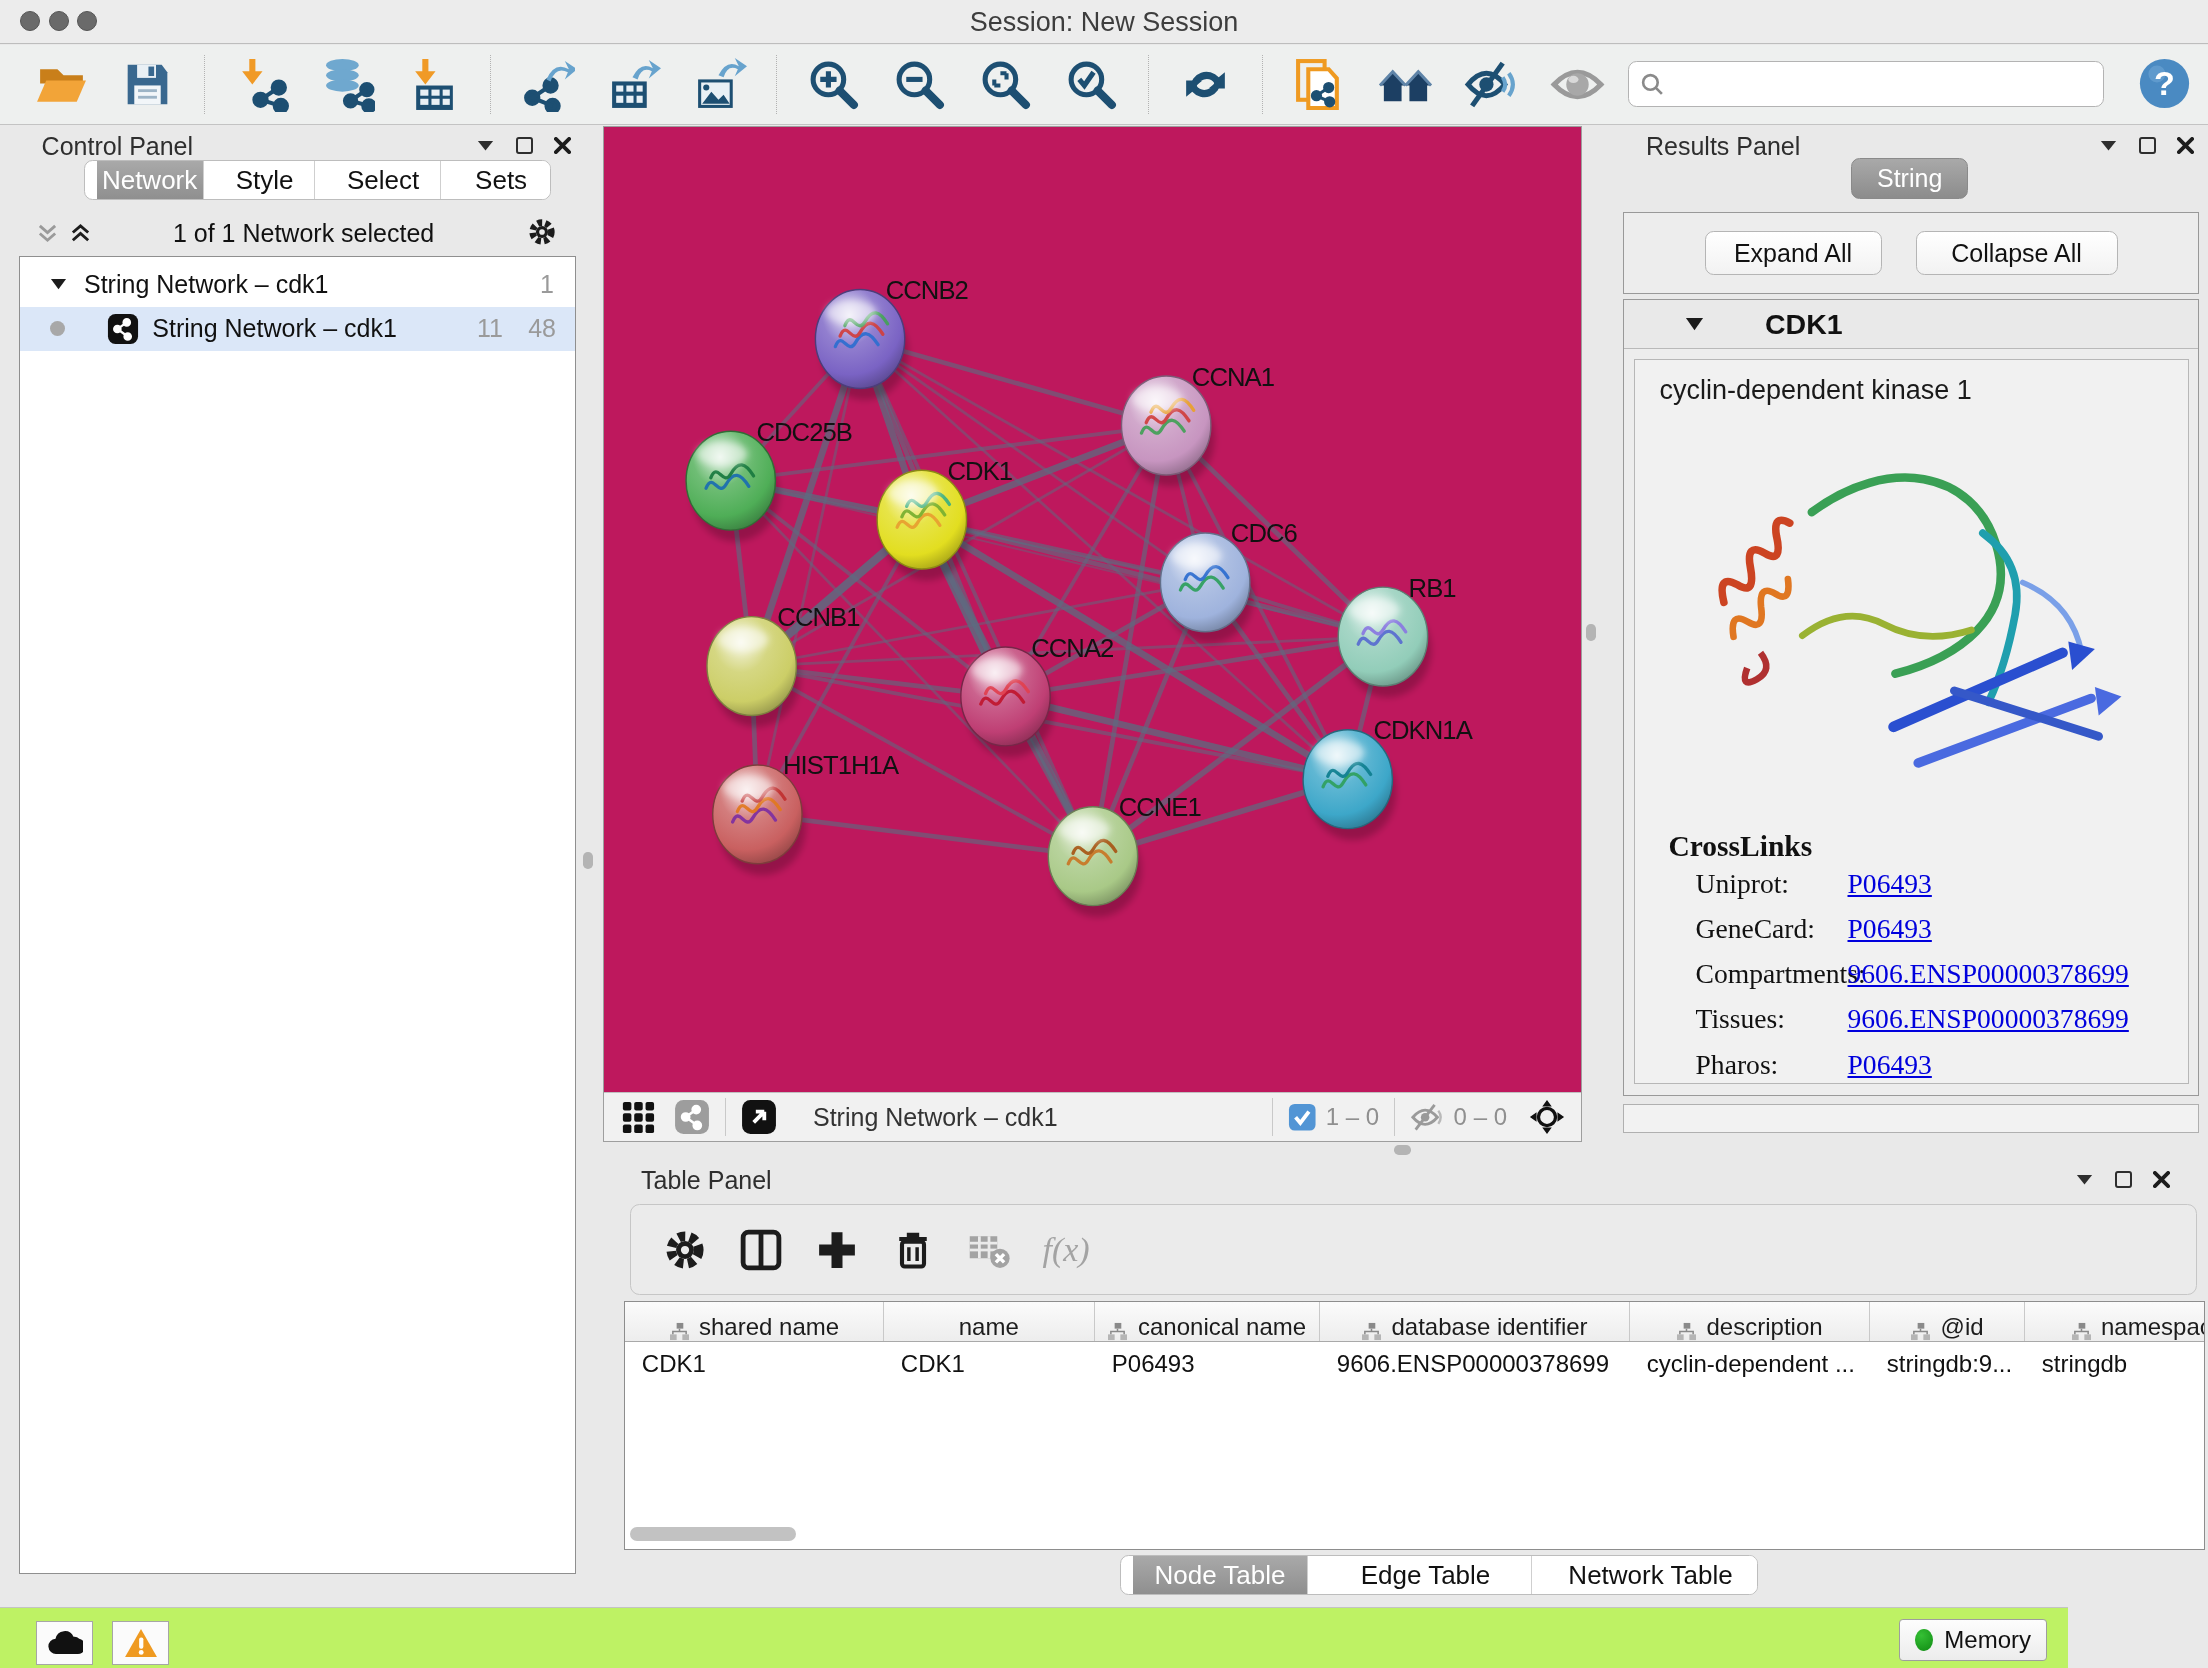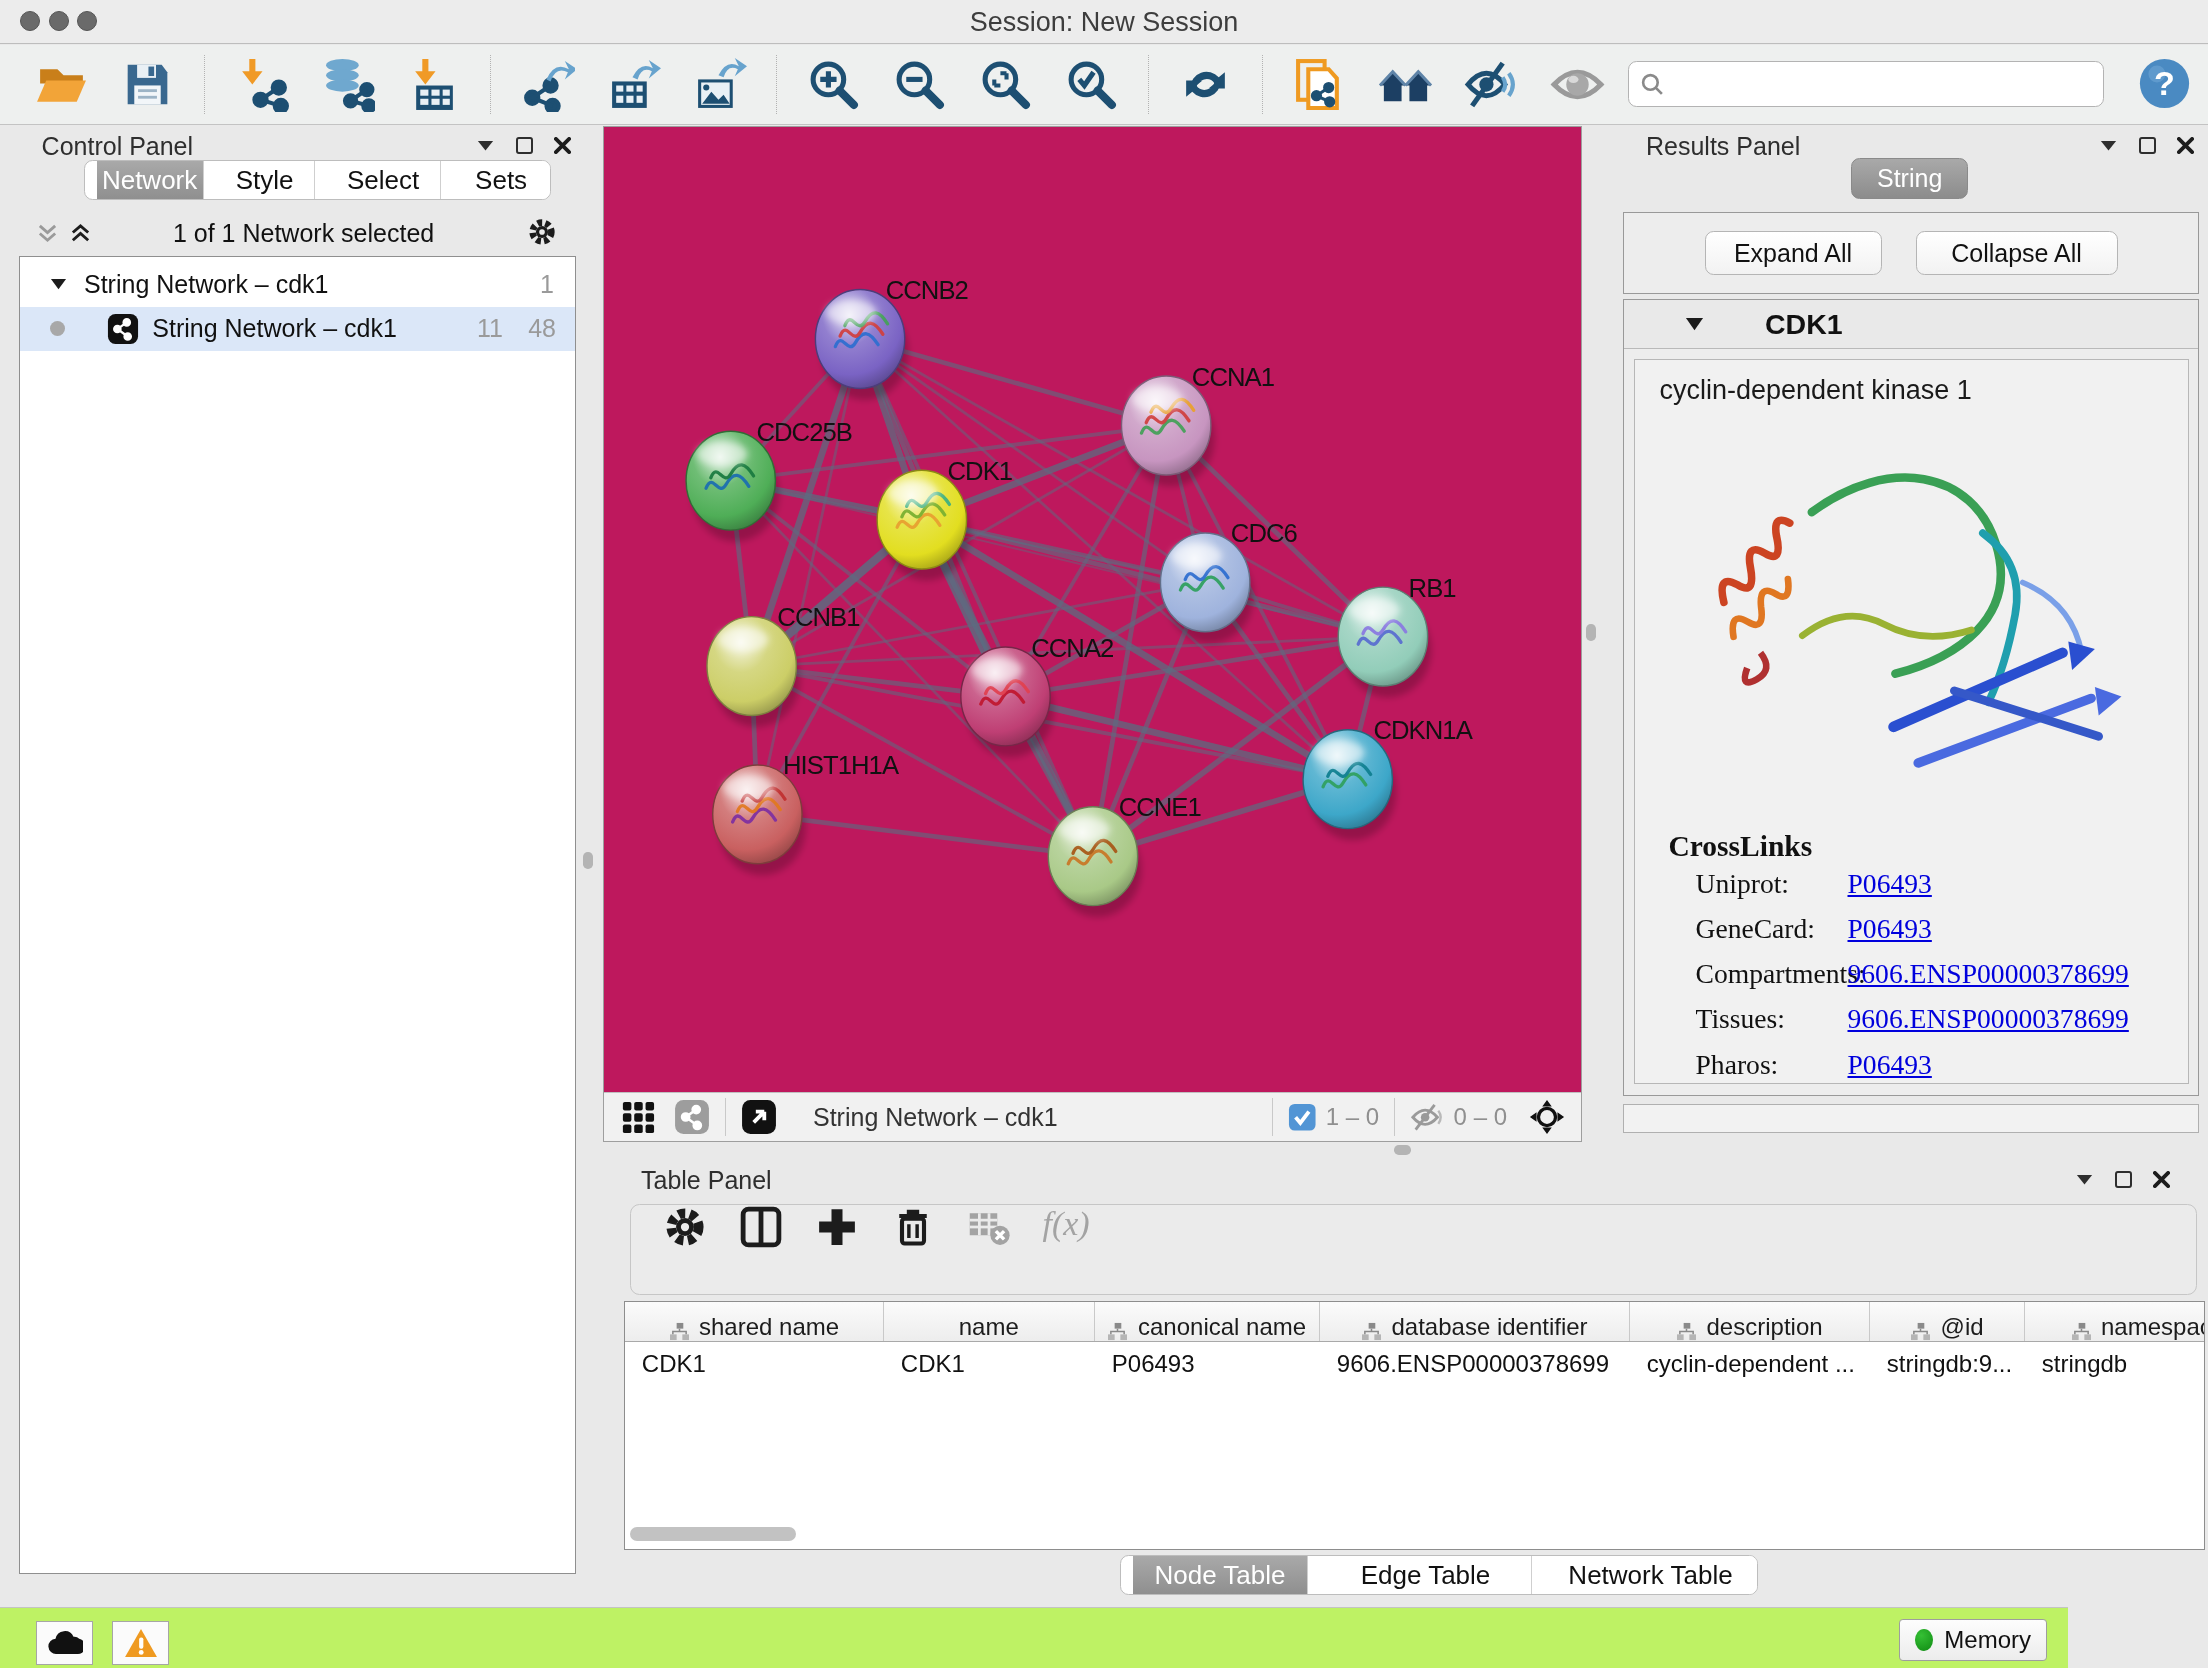--- a/index.html
+++ b/index.html
@@ -44,21 +44,21 @@
   .rtab { background:linear-gradient(#a9a9a9,#8c8c8c); color:#fff; font-size:25px; border-radius:8.6px; padding:4.8px 25px; border:1px solid #8a8a8a;}
   .rbox { background:#ededed; border:1px solid #999; }
   .btn { background:linear-gradient(#ffffff,#f2f2f2); border:1px solid #b5b5b5; border-radius:8.6px; font-size:25px; color:#111; text-align:center; }
   .gene-hd { border-bottom:1px solid #b9b9b9; background:#e9e9e9; display:flex; align-items:center; }
   .cl-serif { font-family:"Liberation Serif", serif; }
   .cl-row { display:flex; margin-bottom:13.3px; }
   .cl-label { width:152px; font-size:27.6px; color:#111; }
   .cl-link { font-size:27.6px; color:#0000dd; text-decoration:underline; }
 
   
-  .tp-toolbar { background:#ebebeb; border:1px solid #c6c6c6; border-radius:9.5px; display:flex; align-items:flex-start; }
+  .tp-toolbar { background:#ebebeb; border:1px solid #c6c6c6; border-radius:9.5px; display:flex; align-items:center; }
   .tp-icon { margin-left:32px; display:flex; align-items:center; }
   .tblbox { background:#fff; border:1px solid #8d8d8d; overflow:hidden; }
   .th-row { display:flex; height:40px; background:linear-gradient(#fbfbfb,#ededed); border-bottom:1.9px solid #a9a9a9; }
   .th { display:flex; align-items:flex-end; justify-content:center; gap:9.5px; font-size:24px; color:#1c1c1c; border-right:1px solid #c9c9c9; flex:none; }
   .td-row { display:flex; height:44px; }
   .td { display:flex; align-items:center; padding-left:17px; font-size:24px; color:#111; flex:none; }
   .hscroll { position:absolute; left:5.7px; bottom:7.6px; height:14.3px; width:166px; background:#c2c2c2; border-radius:7.6px; }
   .fx { font-family:"Liberation Serif", serif; font-style:italic; font-size:34px; color:#a3a3a3; }
 
   

